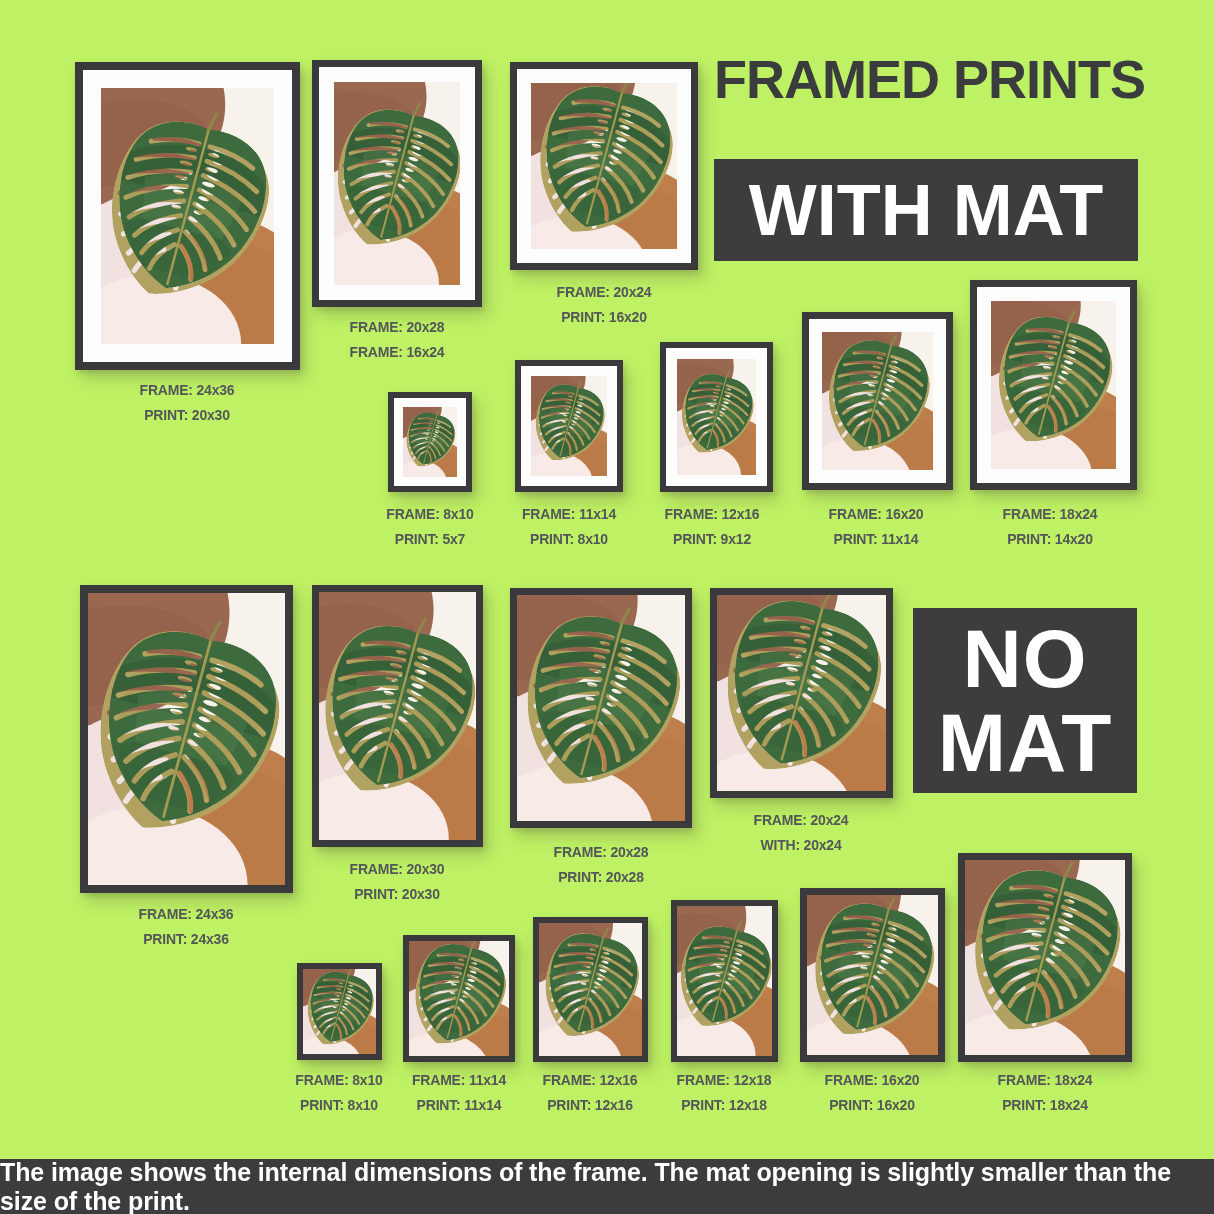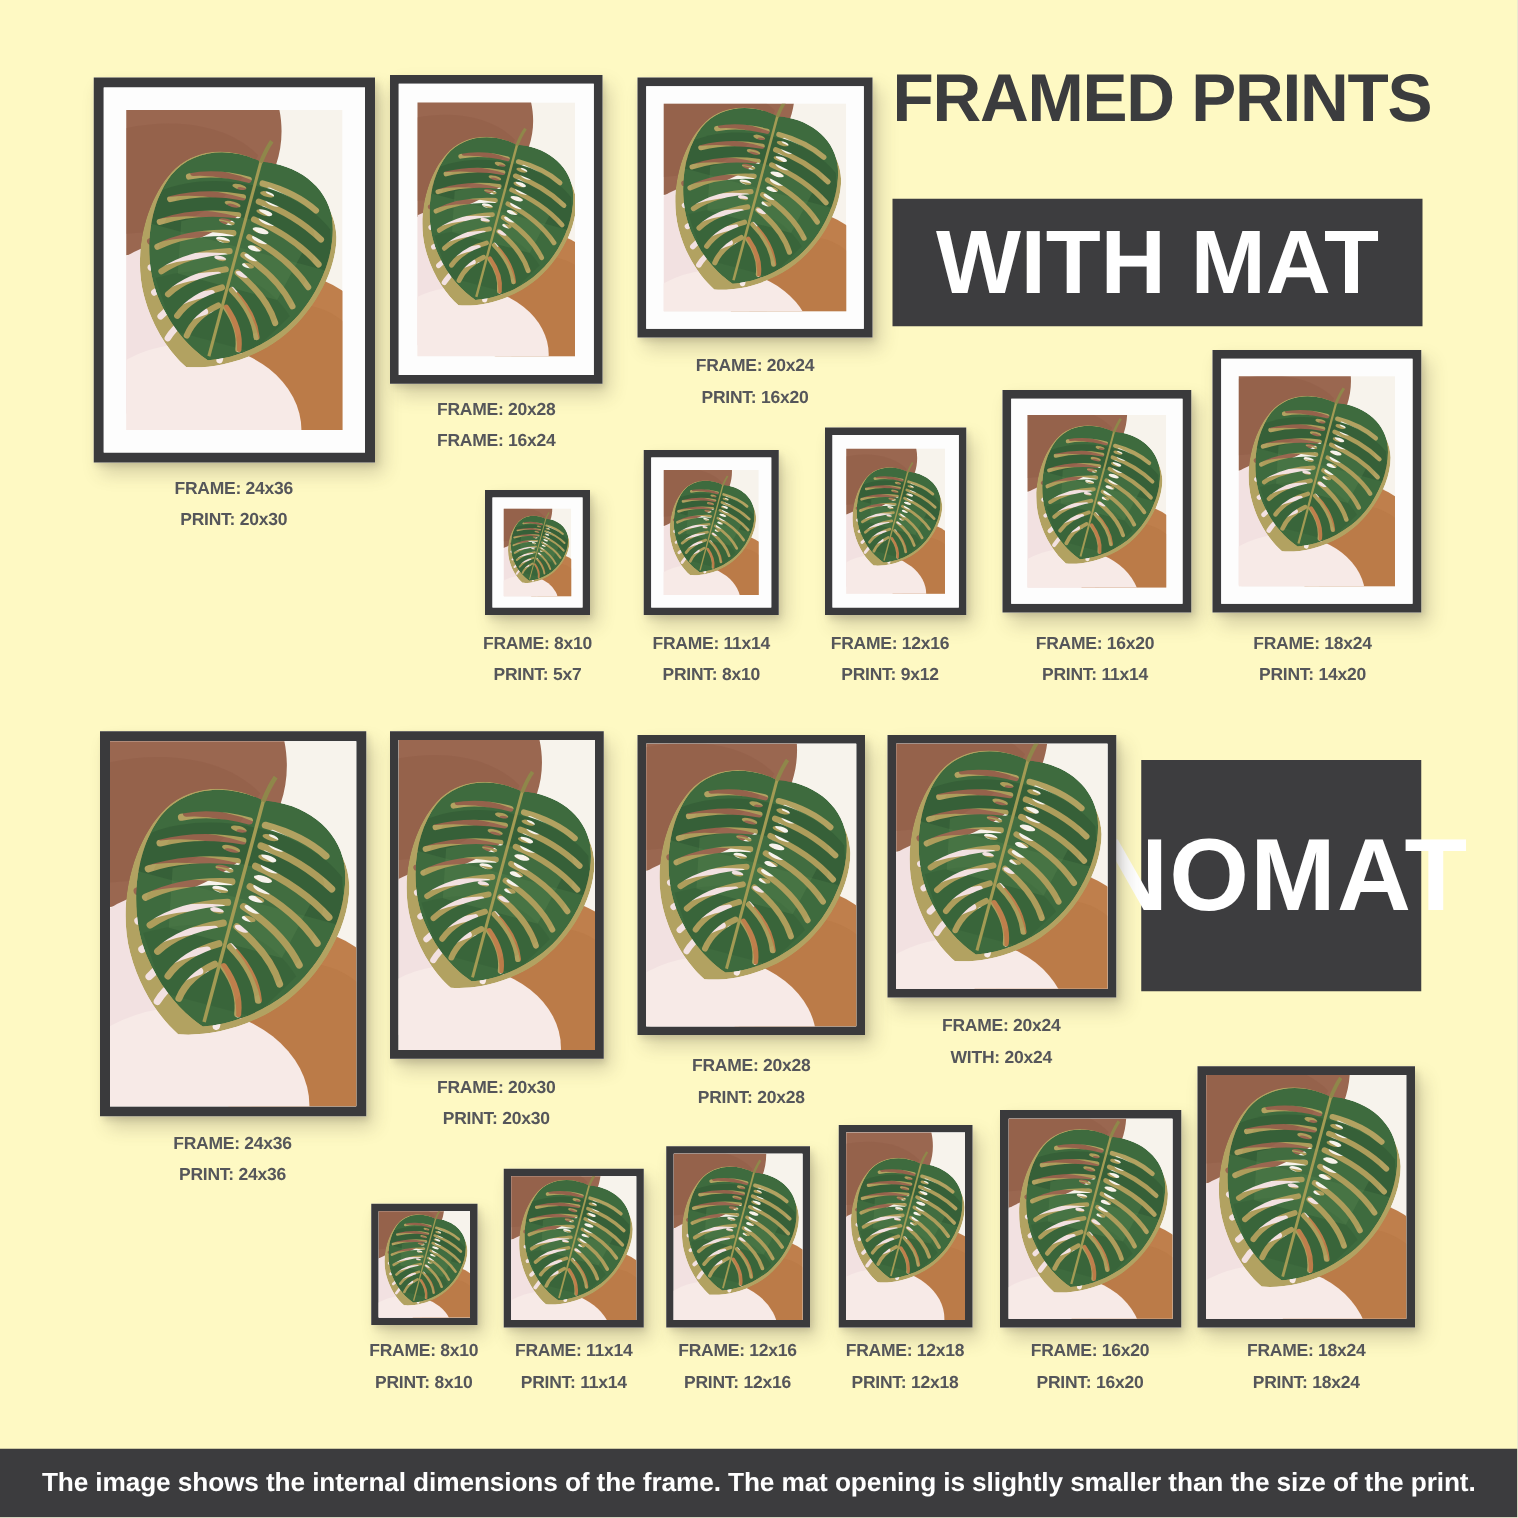--- a/index.html
+++ b/index.html
@@ -1,18 +1,18 @@
 <!DOCTYPE html>
 <html><head>
 <meta charset="utf-8">
 <style>
   html,body{margin:0;padding:0;background:#dcdcda;}
   #stage{
     position:relative;width:1214px;height:1214px;margin:0 auto;
-    background:#fef9c3;overflow:hidden;
+    background:#bef264;overflow:hidden;
     font-family:"Liberation Sans",sans-serif;
   }
   
   .frame{
     position:absolute;background:#fdfdfd;border-style:solid;border-color:#3a3a3c;
     box-shadow:6px 9px 14px rgba(70,60,50,.22),2px 3px 5px rgba(70,60,50,.16);
     box-sizing:border-box;
   }
   .mat{width:100%;height:100%;box-sizing:border-box;background:#fdfdfd;}
   .art{display:block;width:100%;height:100%;}
@@ -25,25 +25,25 @@
   
   .hdr{
     position:absolute;left:714px;top:48px;width:424px;text-align:center;
     font-weight:bold;font-size:54px;color:#3b3c3e;letter-spacing:-1px;white-space:nowrap;
   }
   .badge{
     position:absolute;background:#3d3d3f;color:#ffffff;font-weight:bold;
     display:flex;align-items:center;justify-content:center;text-align:center;margin-top:21px;
   }
   #with-mat-badge{left:714px;top:138px;width:424px;height:102px;font-size:72px;letter-spacing:0px;white-space:nowrap;}
-  #no-mat-badge{left:913px;top:587px;width:224px;height:185px;font-size:82px;line-height:84px;letter-spacing:1px;flex-direction:row;}
+  #no-mat-badge{left:913px;top:587px;width:224px;height:185px;font-size:82px;line-height:84px;letter-spacing:1px;flex-direction:column;}
   
   #footer{
     position:absolute;left:0;top:1159px;width:1214px;height:55px;background:#3c3c3e;
-    color:#ffffff;font-weight:bold;font-size:21px;display:flex;align-items:center;justify-content:center;
+    color:#ffffff;font-weight:bold;font-size:25px;display:flex;align-items:center;justify-content:center;
     letter-spacing:-0.1px;
   }
   .defs-svg{position:absolute;width:0;height:0;}
 </style>
 </head>
 <body>
 
 <svg class="defs-svg" aria-hidden="true">
   <defs>
     <path id="leafPath" d="M0,-96 C34,-103 68,-90 81,-61 C95,-28 88,24 62,58 C42,84 18,98 0,104 C-18,98 -42,84 -62,58 C-88,24 -95,-28 -81,-61 C-68,-90 -34,-103 0,-96 Z"></path>

